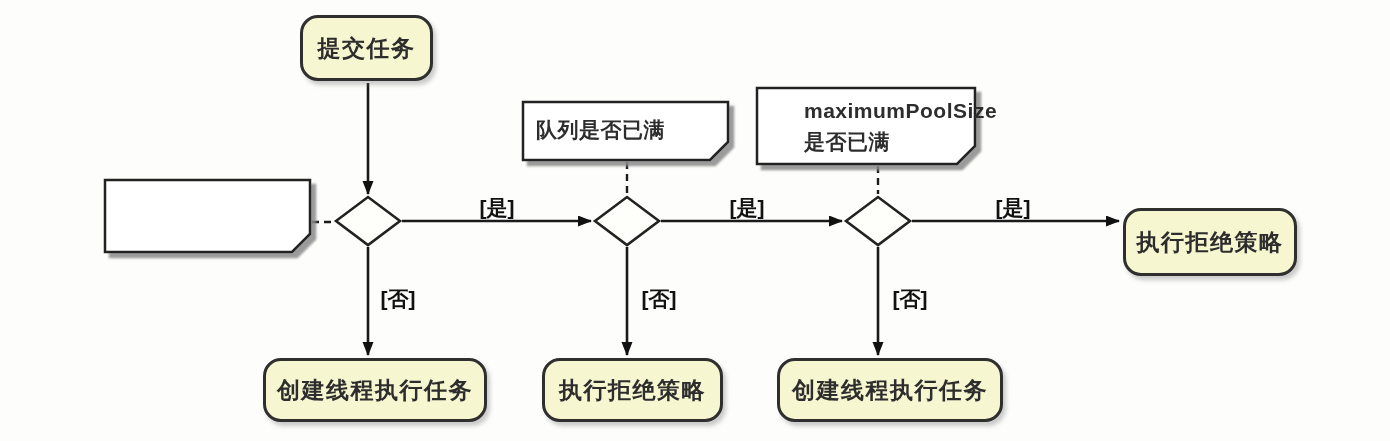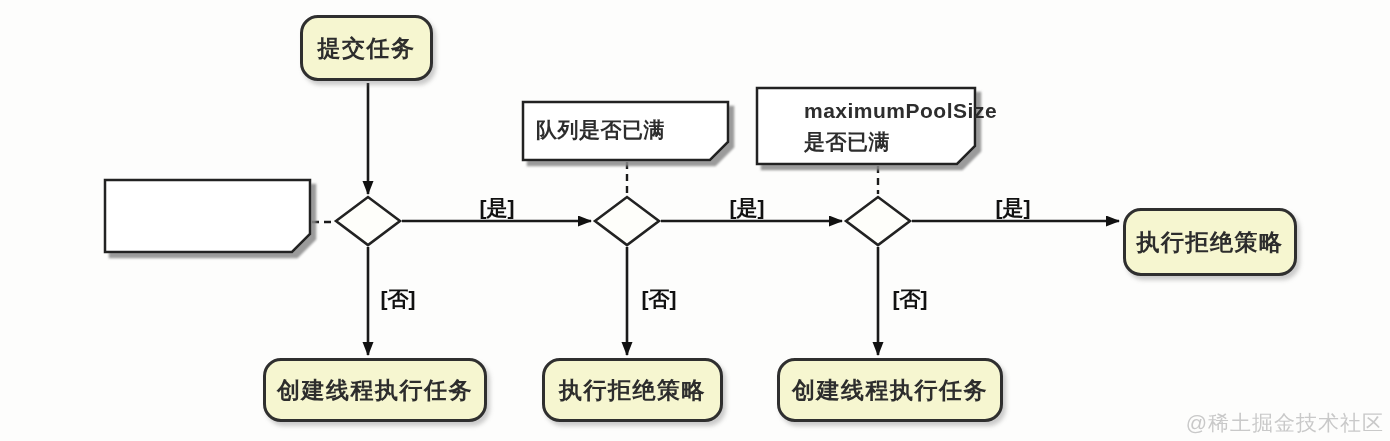--- a/index.html
+++ b/index.html
@@ -92,14 +92,13 @@
 
   <div class="edge-label" style="left:373px;top:285px;width:50px;">[否]</div>
   <div class="edge-label" style="left:634px;top:285px;width:50px;">[否]</div>
   <div class="edge-label" style="left:885px;top:285px;width:50px;">[否]</div>
 
   <div class="node" style="left:263px;top:358px;width:224px;height:64px;">创建线程执行任务</div>
   <div class="node" style="left:542px;top:358px;width:181px;height:64px;">执行拒绝策略</div>
   <div class="node" style="left:777px;top:358px;width:226px;height:64px;">创建线程执行任务</div>
   <div class="node" style="left:1123px;top:188px;width:174px;height:68px;margin-top:20px;">执行拒绝策略</div>
 
-  <div class="watermark">@稀土掘金技术社区</div>
 </div>
 
 </body></html>

